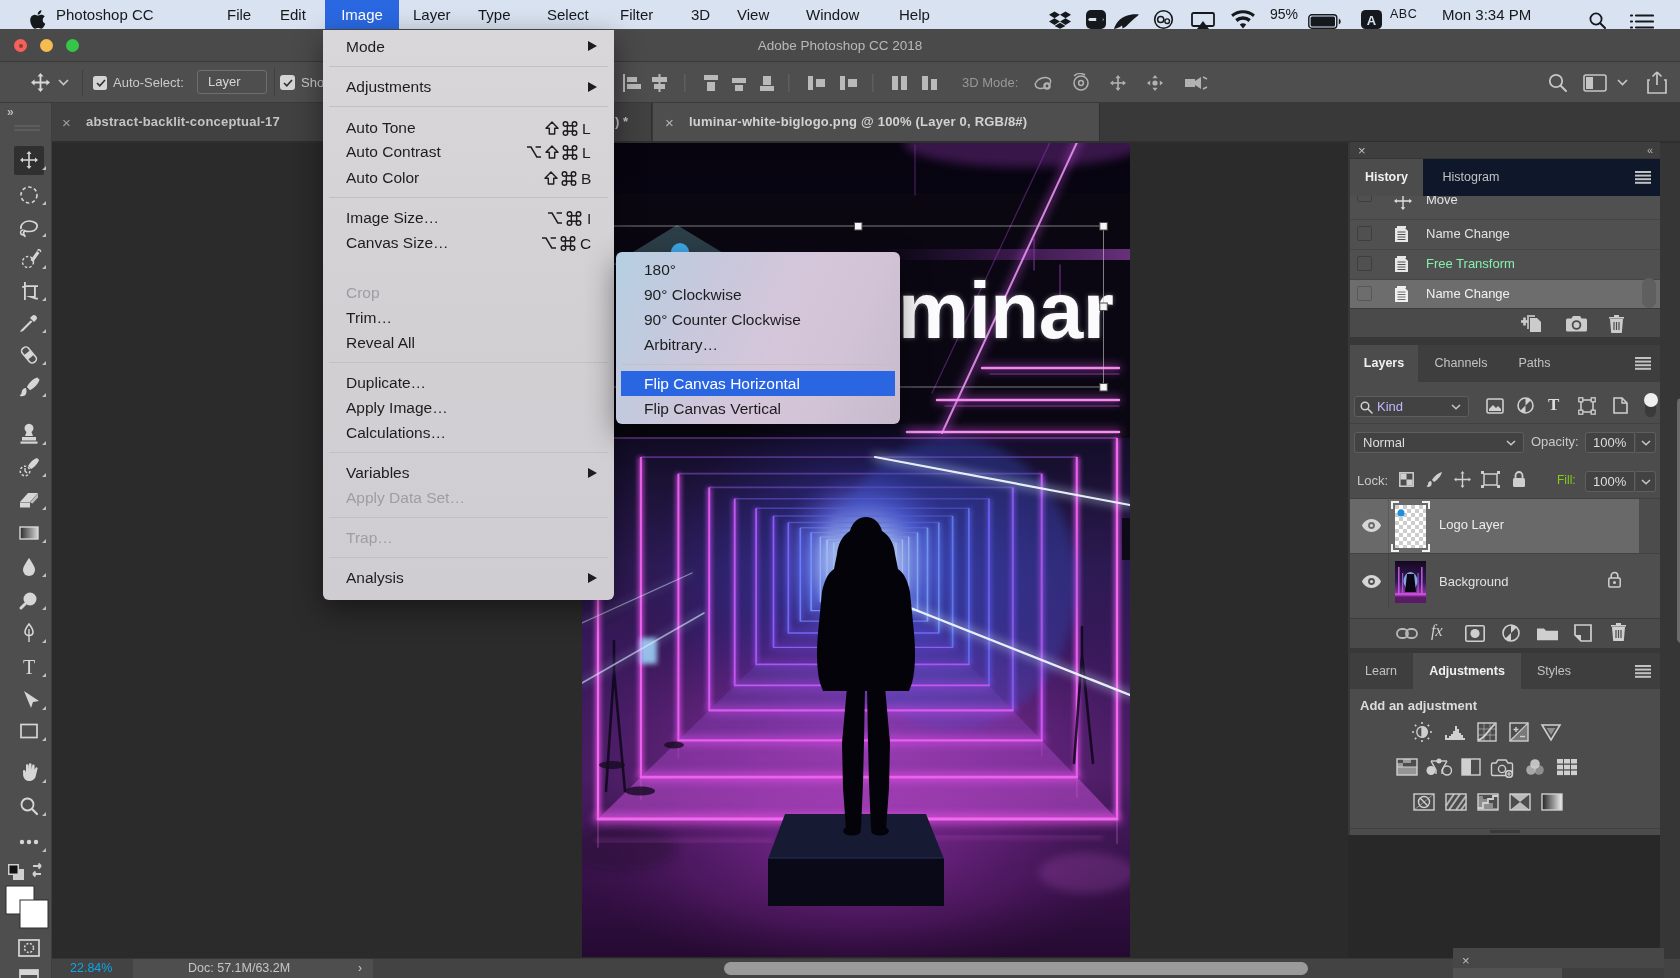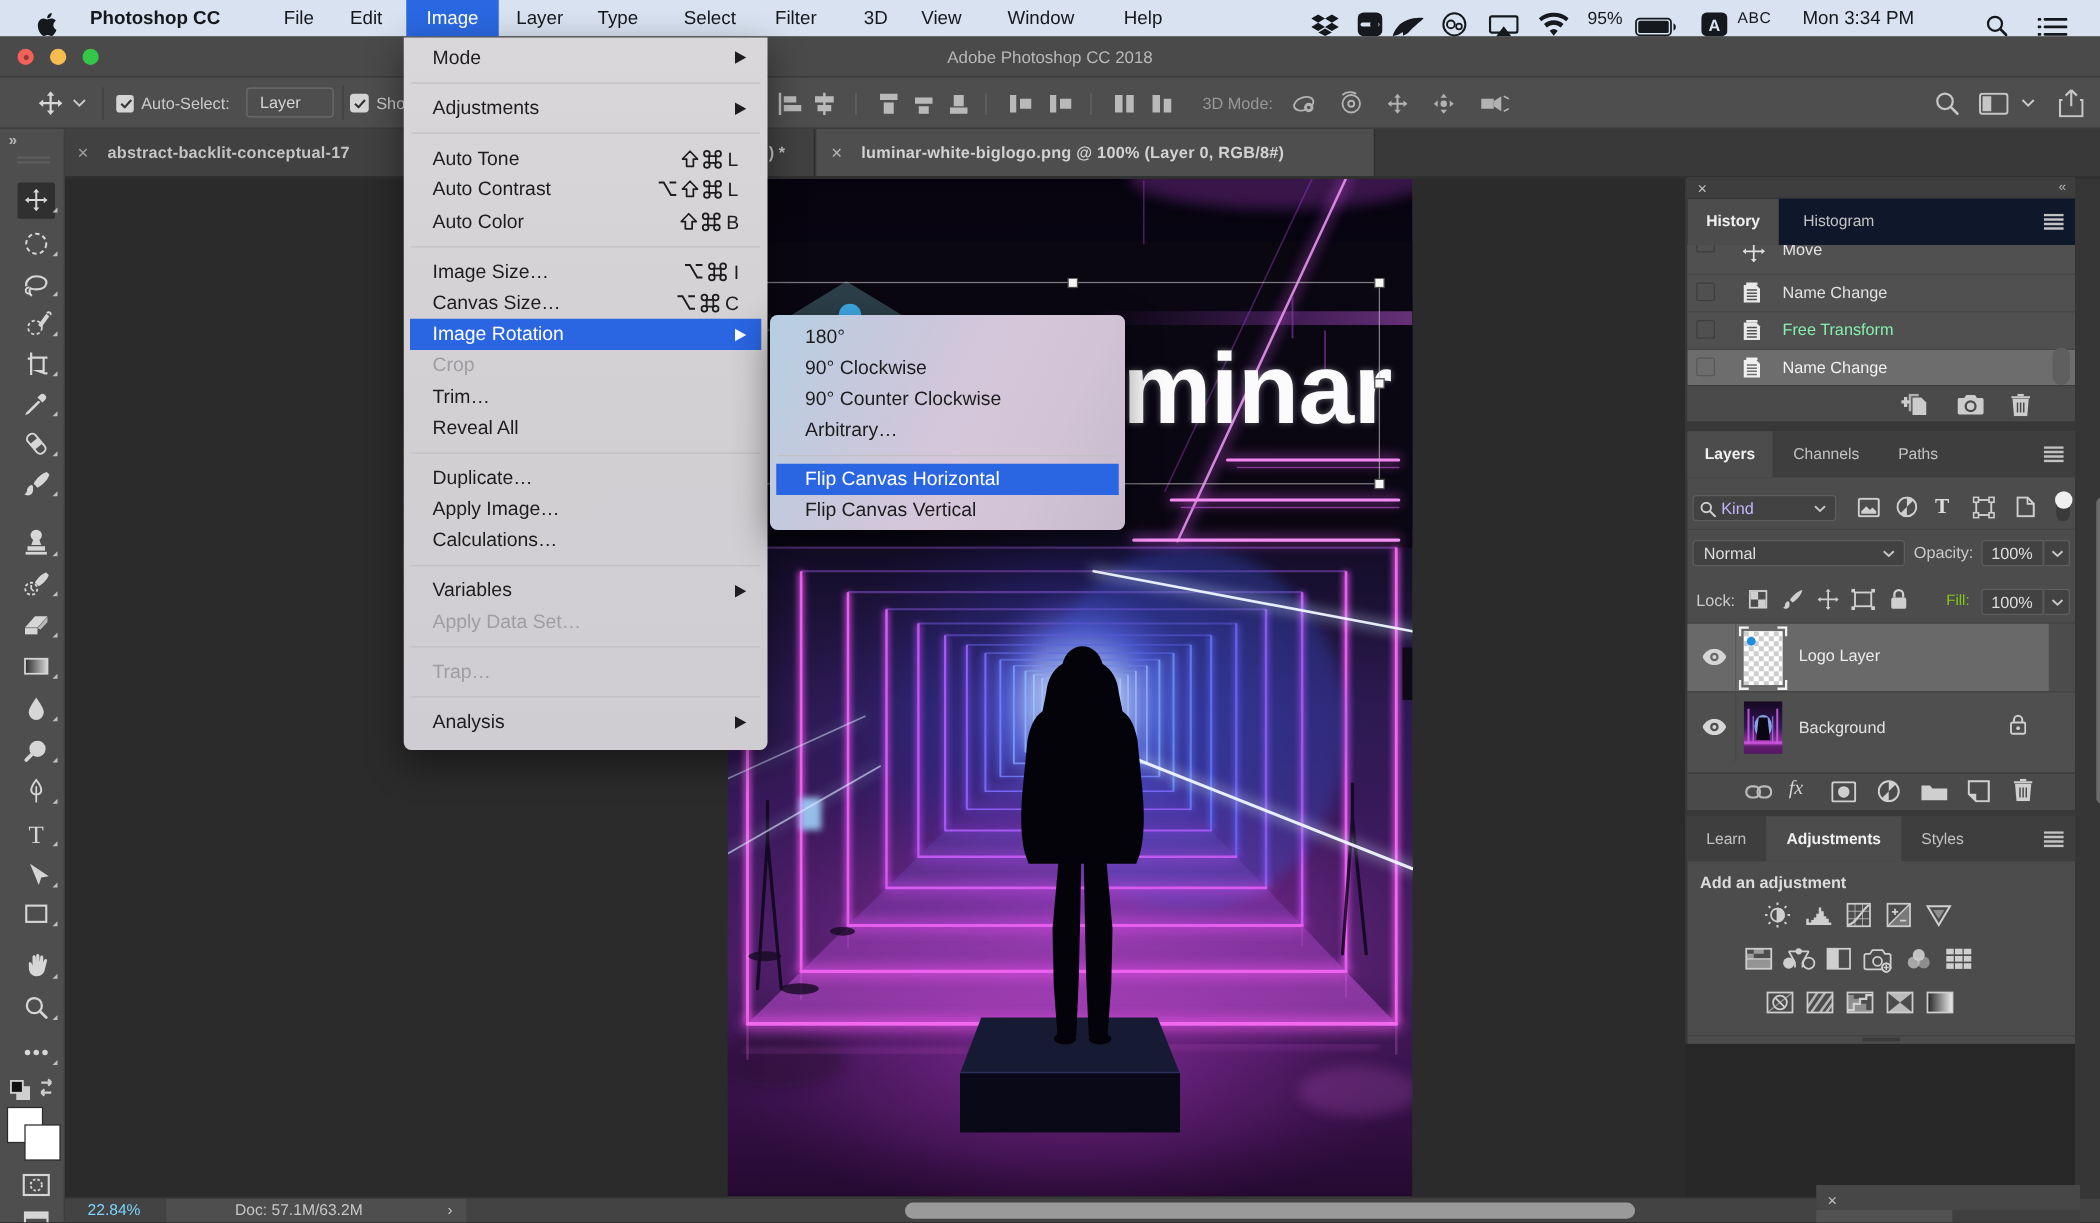--- a/index.html
+++ b/index.html
@@ -1037,31 +1037,31 @@
     <div class="abs" style="left:0;bottom:6px;width:310px;height:1px;background:#404040"></div>
     <div class="abs" style="left:140px;bottom:2px;width:30px;height:3px;background:#3a3a3a"></div>
   </div>
 
   <div class="abs" style="left:1453px;top:948px;width:211px;height:30px;background:#474747;z-index:11">
     <div class="abs" style="left:9px;top:5px;color:#c0c0c0;font-size:13px">×</div>
     <div class="abs" style="left:0;top:20px;width:109px;height:10px;background:#525252"></div>
     <div class="abs" style="left:109px;top:20px;width:102px;height:10px;background:#3f3f3f"></div>
   </div>
   <div class="abs" id="bottomstrip">
-    <div class="abs" style="left:18px;top:0;height:19px;line-height:19px;color:#7dd3fc;font-size:12.5px">22.84%</div>
+    <div class="abs" style="left:18px;top:0;height:19px;line-height:19px;color:#0ea5e9;font-size:12.5px">22.84%</div>
     <div class="abs" style="left:81px;top:0;width:240px;height:19px;background:#4e4e4e"></div>
     <div class="abs" style="left:136px;top:0;height:19px;line-height:19px;color:#c6c6c6;font-size:12.5px">Doc: 57.1M/63.2M</div>
     <div class="abs" style="left:306px;top:0;height:19px;line-height:19px;color:#c6c6c6;font-size:12px">›</div>
     <div class="abs" style="left:672px;top:3px;width:584px;height:13px;background:#9a9a9a;border-radius:6.5px"></div>
   </div>
   <div class="abs" id="menubar">
     <svg class="mi" style="left:29px;top:5px" width="17" height="20" viewBox="0 0 17 20">
       <path fill="#15181d" d="M13.7 10.6c0-2.3 1.9-3.4 2-3.5-1.1-1.6-2.8-1.8-3.4-1.8-1.4-.1-2.8.8-3.5.8-.7 0-1.8-.8-3-.8-1.5 0-3 .9-3.8 2.3-1.6 2.8-.4 7 1.2 9.3.8 1.1 1.7 2.4 2.9 2.3 1.2 0 1.6-.7 3-.7s1.8.7 3 .7c1.3 0 2.1-1.1 2.8-2.3.9-1.3 1.3-2.6 1.3-2.7-.1 0-2.5-1-2.5-3.6zM11.4 3.8c.6-.8 1.1-1.9 1-3-.9 0-2.1.6-2.7 1.4-.6.7-1.1 1.8-1 2.9 1.1.1 2.1-.5 2.7-1.3z"></path>
     </svg>
-    <div class="mi" style="left:72px;font-weight:bold">Photoshop CC</div>
+    <div class="mi" style="left:56px;font-weight:normal">Photoshop CC</div>
     <div class="mi" style="left:227px">File</div>
     <div class="mi" style="left:280px">Edit</div>
     <div class="mi" style="left:325px;width:74px;background:#2a68e2;color:#fff;text-align:center">Image</div>
     <div class="mi" style="left:413px">Layer</div>
     <div class="mi" style="left:478px">Type</div>
     <div class="mi" style="left:547px">Select</div>
     <div class="mi" style="left:620px">Filter</div>
     <div class="mi" style="left:691px">3D</div>
     <div class="mi" style="left:737px">View</div>
     <div class="mi" style="left:806px">Window</div>
@@ -1137,21 +1137,20 @@
     <div class="mrow" style="top:175px">Image Size…<span class="shortcut" style="top:4px"><svg width="49" height="17" viewBox="0 0 49 17">
             <use href="#gopt" x="0" y="1.5"></use>
             <use href="#gcmd" x="19" y="0.5"></use>
             <text x="40" y="14" font-size="15.5" fill="#1d1d1f">I</text>
           </svg></span></div>
     <div class="mrow" style="top:200px">Canvas Size…<span class="shortcut" style="top:4px"><svg width="55" height="17" viewBox="0 0 55 17">
             <use href="#gopt" x="0" y="1.5"></use>
             <use href="#gcmd" x="19" y="0.5"></use>
             <text x="39" y="14" font-size="15.5" fill="#1d1d1f">C</text>
           </svg></span></div>
-    <div class="mrow hl" style="top:225px">Image Rotation<span class="subarrow"></span></div>
     <div class="mrow dis" style="top:250px">Crop</div>
     <div class="mrow" style="top:275px">Trim…</div>
     <div class="mrow" style="top:300px">Reveal All</div>
     <div class="msep" style="top:332px"></div>
     <div class="mrow" style="top:340px">Duplicate…</div>
     <div class="mrow" style="top:365px">Apply Image…</div>
     <div class="mrow" style="top:390px">Calculations…</div>
     <div class="msep" style="top:422px"></div>
     <div class="mrow" style="top:430px">Variables<span class="subarrow"></span></div>
     <div class="mrow dis" style="top:455px">Apply Data Set…</div>

